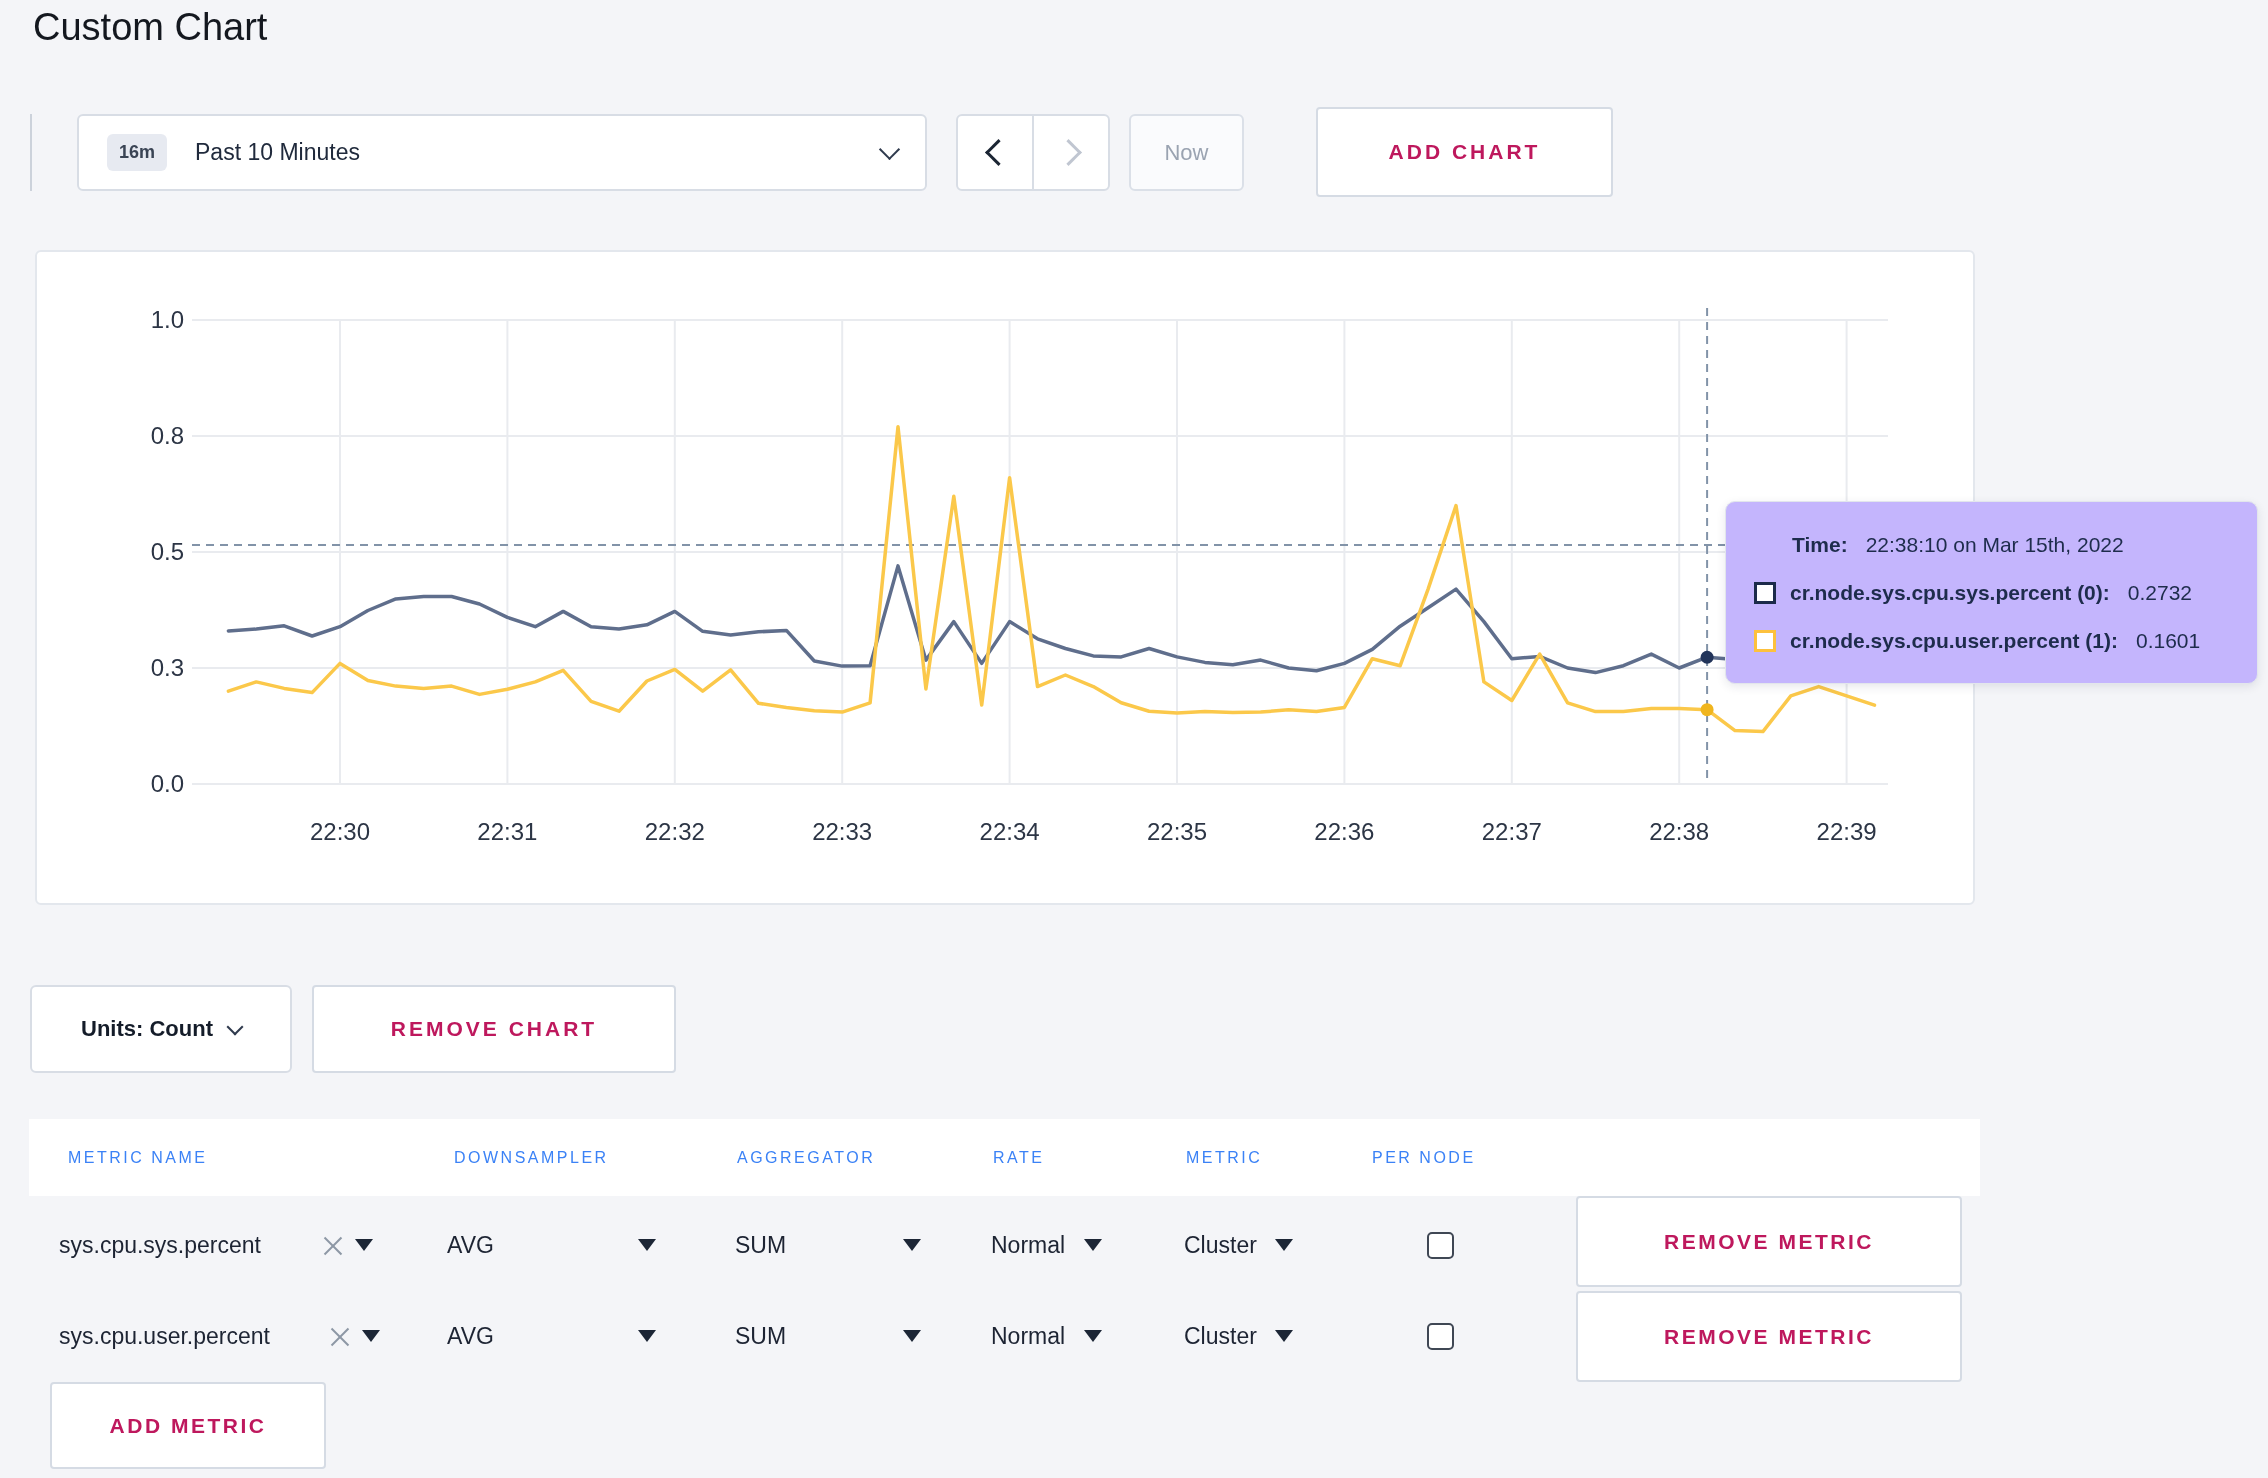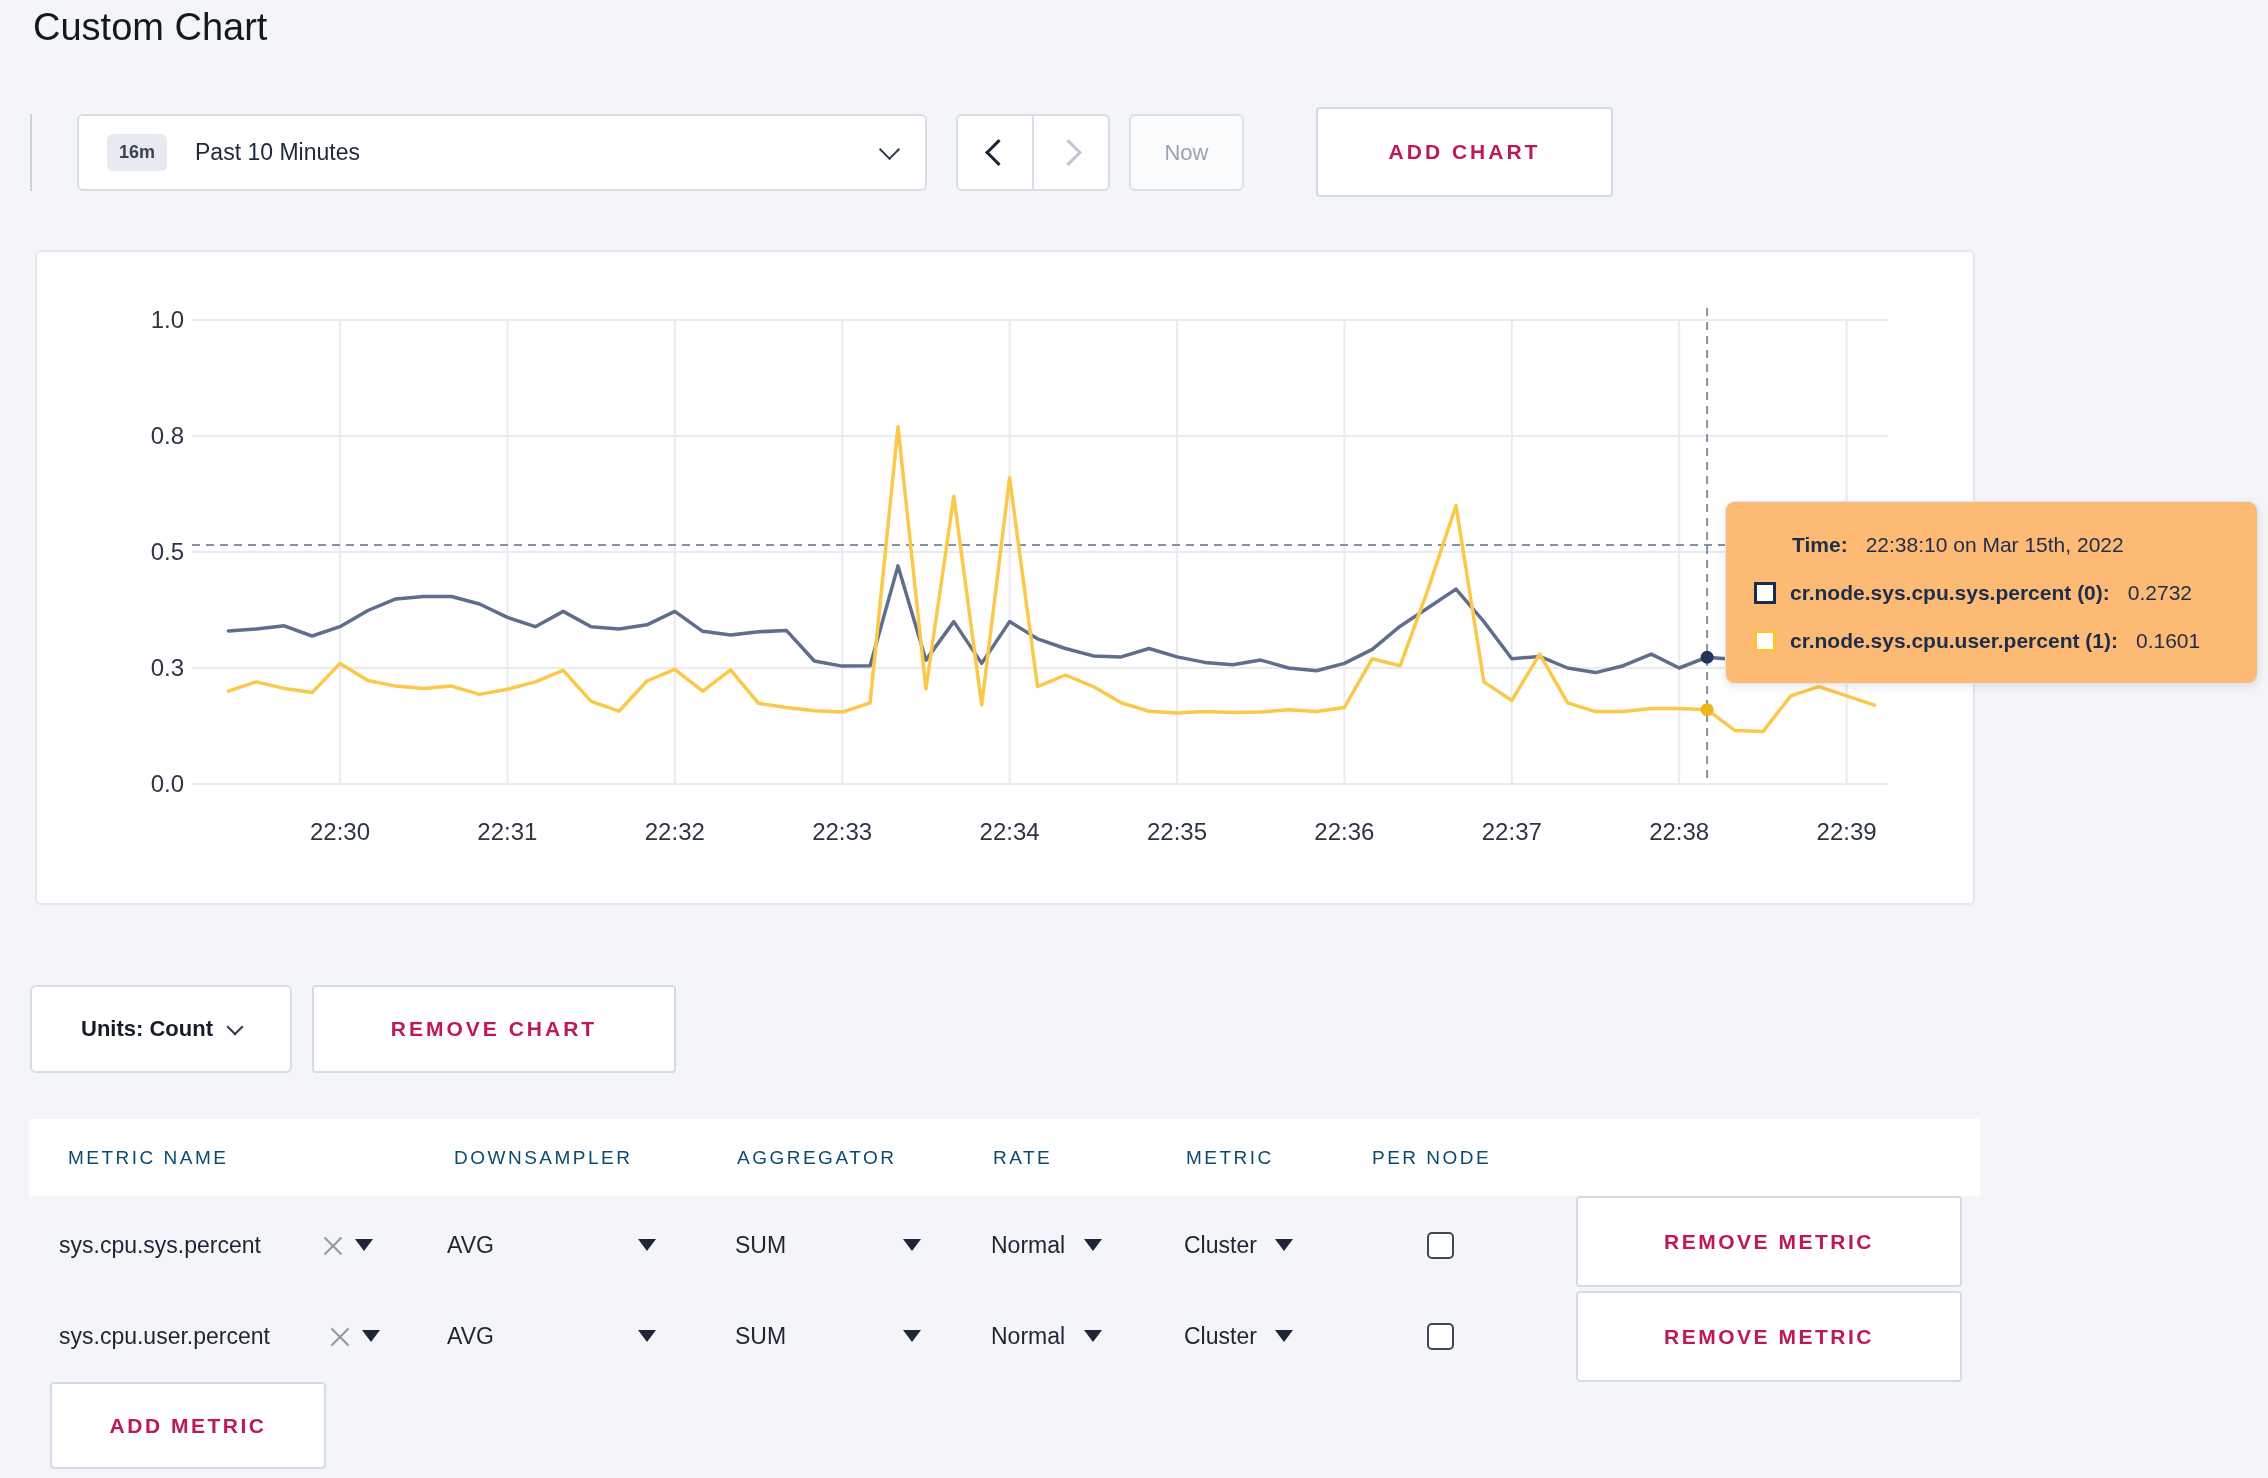--- a/index.html
+++ b/index.html
@@ -34,39 +34,39 @@
 
   .btn-blue{background:#fff;border:2px solid #d5dbe4;border-radius:4px;box-sizing:border-box;
             color:#be185d;font-weight:600;letter-spacing:3px;font-size:21px;
             display:flex;align-items:center;justify-content:center;cursor:pointer;}
   .add-chart{position:absolute;left:1316px;top:107px;width:297px;height:90px;}
 
   .chart-card{position:absolute;left:35px;top:250px;width:1940px;height:655px;background:#fff;
               border:2px solid #e3e7ed;border-radius:6px;box-sizing:border-box;}
   .chart-card svg{position:absolute;left:0;top:0;}
 
-  .tooltip{position:absolute;left:1725px;top:501px;width:533px;height:183px;background:#fdba74;
+  .tooltip{position:absolute;left:1725px;top:501px;width:533px;height:183px;background:#c4b5fd;
            border:1px solid #e2e6ec;border-radius:10px;box-sizing:border-box;
            box-shadow:0 3px 10px rgba(25,39,71,.10);padding:30px 0 0 28px;z-index:5;}
   .tt-row{display:flex;align-items:center;height:25px;margin-bottom:23px;font-size:21px;color:#1e2c4c;}
   .tt-time{margin-left:38px;}
   .tt-label{font-weight:700;color:#1e2c4c;}
   .tt-value{margin-left:18px;color:#1e2c4c;font-weight:400;}
   .tt-swatch{width:16px;height:16px;border:3px solid #1c2b4a;background:#fff;margin-right:14px;flex:0 0 auto;}
 
   .units-btn{position:absolute;left:30px;top:985px;width:262px;height:88px;background:#fff;
              border:2px solid #d8dde5;border-radius:6px;box-sizing:border-box;display:flex;
              align-items:center;justify-content:center;gap:16px;cursor:pointer;}
   .units-btn .label{font-size:22px;font-weight:700;color:#141c29;}
   .units-btn .chev{width:10px;height:10px;margin-top:-4px;}
   .remove-chart{position:absolute;left:312px;top:985px;width:364px;height:88px;}
 
   .table-header{position:absolute;left:29px;top:1119px;width:1951px;height:77px;background:#fff;}
   .th-label{position:absolute;top:0;height:77px;display:flex;align-items:center;
-            font-size:19px;letter-spacing:2.5px;font-weight:500;color:#0c4a6e;}
+            font-size:16px;letter-spacing:2.5px;font-weight:500;color:#3b82f6;}
 
   .cell-text{position:absolute;font-size:23px;color:#1d2433;white-space:nowrap;}
   .x-icon{position:absolute;width:20px;height:20px;cursor:pointer;}
   .x-icon::before,.x-icon::after{content:"";position:absolute;left:9px;top:-1px;width:2px;height:24px;background:#8d97a5;}
   .x-icon::before{transform:rotate(45deg);}  .x-icon::after{transform:rotate(-45deg);}
   .tri{position:absolute;width:0;height:0;border-left:9px solid transparent;
        border-right:9px solid transparent;border-top:12px solid #1c2636;cursor:pointer;}
 
   .checkbox{position:absolute;left:1427px;width:27px;height:27px;background:#fff;
             border:2px solid #3f4754;border-radius:5px;box-sizing:border-box;cursor:pointer;}

